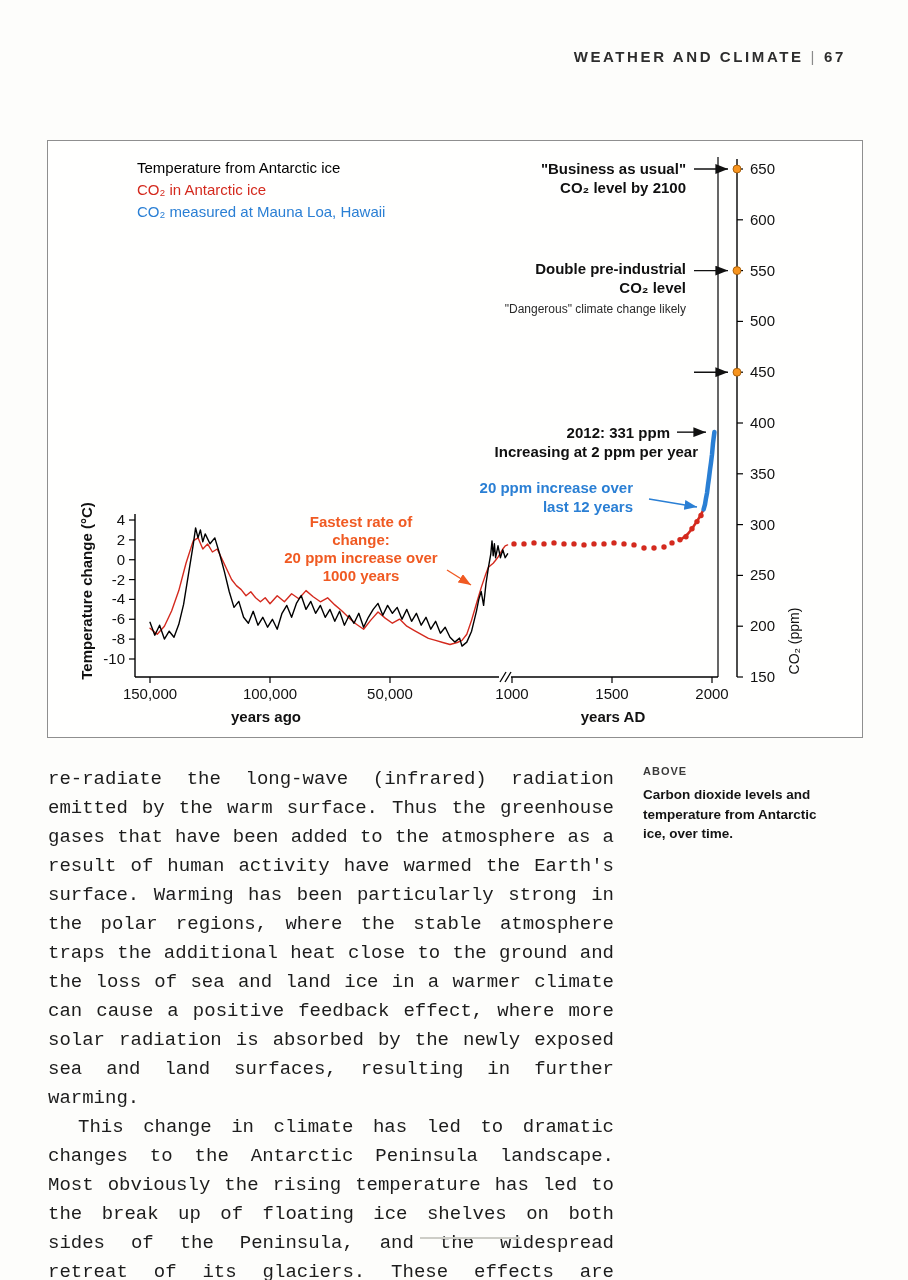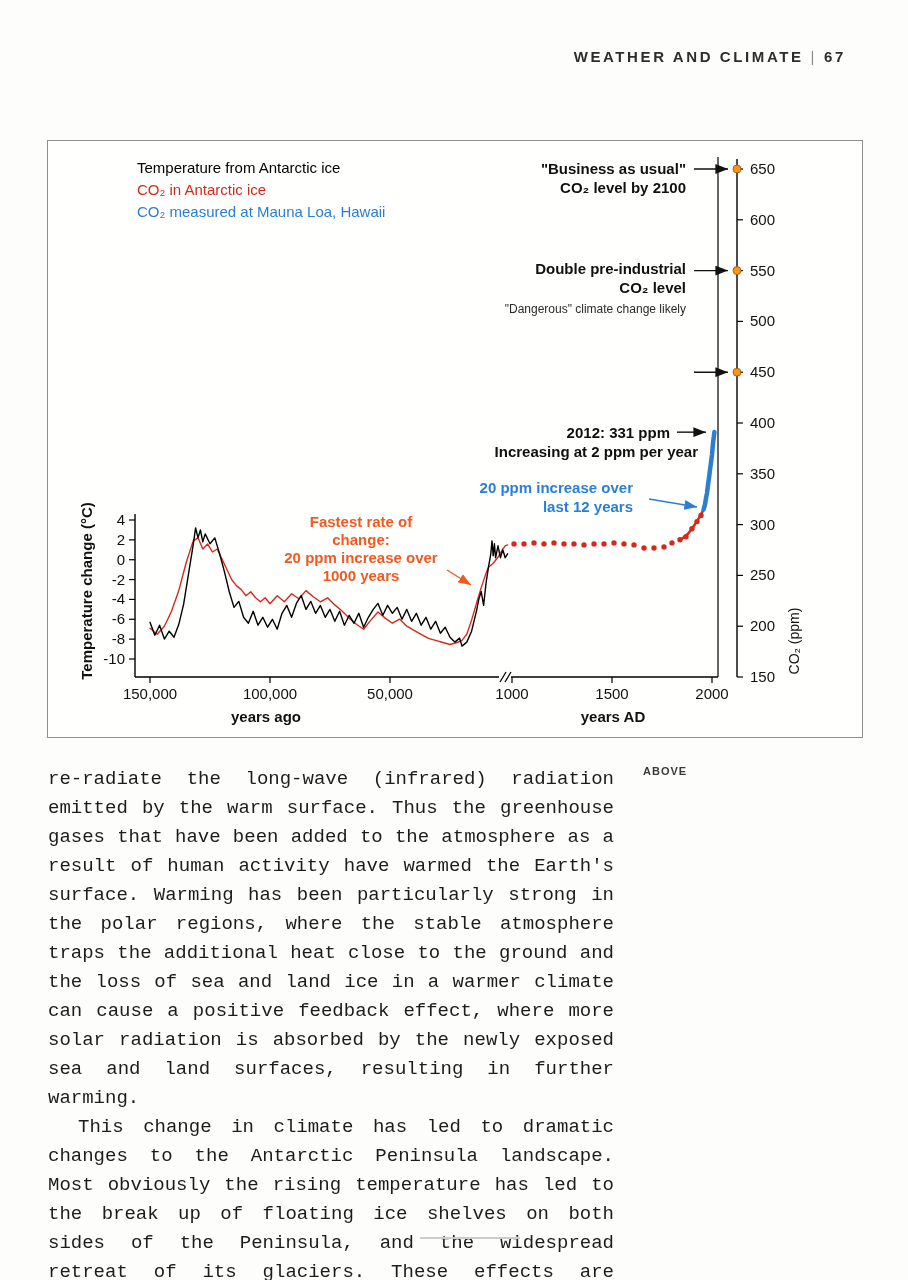--- a/index.html
+++ b/index.html
@@ -197,16 +197,17 @@
   </div>
 </figure>
 
 <div class="content">
   <div class="bodytext">
     <p>re-radiate the long-wave (infrared) radiation emitted by the warm surface. Thus the greenhouse gases that have been added to the atmosphere as a result of human activity have warmed the Earth's surface. Warming has been particularly strong in the polar regions, where the stable atmosphere traps the additional heat close to the ground and the loss of sea and land ice in a warmer climate can cause a positive feedback effect, where more solar radiation is absorbed by the newly exposed sea and land surfaces, resulting in further warming.</p>
     <p class="indent">This change in climate has led to dramatic changes to the Antarctic Peninsula landscape. Most obviously the rising temperature has led to the break up of floating ice shelves on both sides of the Peninsula, and the widespread retreat of its glaciers. These effects are described in more detail in Chapter 4. A warmer climate and the availability of more liquid water are more favourable conditions for plants and</p>
   </div>
   <aside class="caption">
     <div class="cap-kicker">ABOVE</div>
+    <div class="cap-text">Carbon dioxide levels and temperature from Antarctic ice, over time.</div>
   </aside>
 </div>
 
 <div class="scan-mark"></div>
 
 </body></html>

